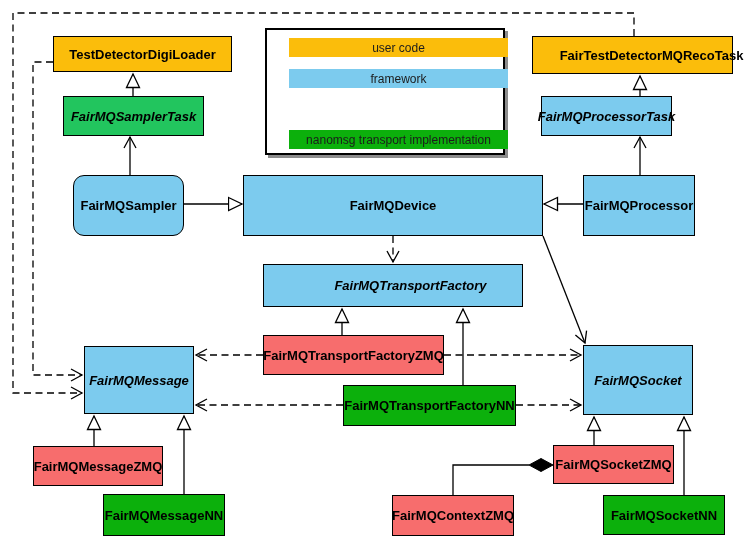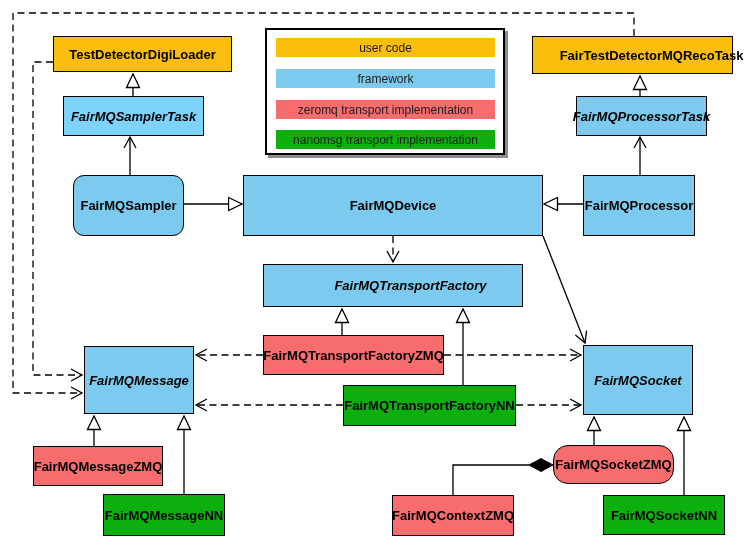--- a/index.html
+++ b/index.html
@@ -7,38 +7,38 @@
           font-family:"Liberation Sans",sans-serif;}
   #wires{position:absolute;left:0;top:0;width:748px;height:549px;}
   .node{position:absolute;box-sizing:border-box;border:1.4px solid #000;
         display:flex;align-items:center;justify-content:center;text-align:center;
         font-weight:bold;font-size:13px;color:#000;white-space:nowrap;z-index:2;}
   .abstract{font-style:italic;}
   
   #n0{left:53px;top:36px;width:179px;height:36px;}
   #n1{left:532px;top:36px;width:201px;height:38px;}
   #n2{left:63px;top:96px;width:141px;height:40px;}
-  #n3{left:576px;top:96px;width:131px;height:40px;}
+  #n3{left:541px;top:96px;width:131px;height:40px;}
   #n4{left:73px;top:175px;width:111px;height:61px;border-radius:11px;}
   #n5{left:583px;top:175px;width:112px;height:61px;}
   #n6{left:243px;top:175px;width:300px;height:61px;}
   #n7{left:263px;top:264px;width:260px;height:43px;padding-left:35px;}
   #n8{left:263px;top:335px;width:181px;height:40px;}
   #n9{left:343px;top:385px;width:173px;height:41px;}
   #n10{left:84px;top:346px;width:110px;height:68px;}
   #n11{left:583px;top:345px;width:110px;height:70px;}
   #n12{left:33px;top:446px;width:130px;height:40px;}
   #n13{left:103px;top:494px;width:122px;height:42px;}
   #n14{left:553px;top:445px;width:121px;height:39px;}
   #n15{left:392px;top:495px;width:122px;height:41px;}
   #n16{left:603px;top:495px;width:122px;height:40px;}
   
   .legend{position:absolute;left:265px;top:28px;width:240px;height:127px;box-sizing:border-box;
           background:#fff;border:2px solid #000;box-shadow:3px 3px 0 #8c8c8c;z-index:3;}
-  .legend-item{position:absolute;left:9px;width:219px;height:19px;
+  .legend-item{position:absolute;left:22px;width:219px;height:19px;
                display:flex;align-items:center;justify-content:center;
                font-size:12px;color:#1c1c1c;white-space:nowrap;}
   .li0{top:8px;}.li1{top:39px;}.li2{top:70px;}.li3{top:100px;}
   
   line,polyline{stroke:#000;stroke-width:1.3px;}
   .dash{stroke-dasharray:7 4.5;}
 </style>
 </head>
 <body>
 
@@ -80,21 +80,21 @@
     <polyline fill="none" points="453,495 453,465 529,465"></polyline>
     <polygon points="529,465 541,458.5 553,465 541,471.5" fill="#000" stroke="#000"></polygon>
   </svg>
 
   <div class="node" id="n0" style="background: rgb(251, 189, 11);">
       <span>TestDetectorDigiLoader</span>
     </div>
   <div class="node" id="n1" style="background: rgb(251, 189, 11); padding-left: 38px;">
       <span>FairTestDetectorMQRecoTask</span>
     </div>
-  <div class="node abstract" id="n2" style="background: #7dd3fc;">
+  <div class="node abstract" id="n2" style="background: #22c55e;">
       <span>FairMQSamplerTask</span>
     </div>
   <div class="node abstract" id="n3" style="background: rgb(124, 203, 238);">
       <span>FairMQProcessorTask</span>
     </div>
   <div class="node" id="n4" style="background: rgb(124, 203, 238);">
       <span>FairMQSampler</span>
     </div>
   <div class="node" id="n5" style="background: rgb(124, 203, 238);">
       <span>FairMQProcessor</span>
@@ -116,38 +116,35 @@
     </div>
   <div class="node abstract" id="n11" style="background: rgb(124, 203, 238);">
       <span>FairMQSocket</span>
     </div>
   <div class="node" id="n12" style="background: rgb(247, 109, 109);">
       <span>FairMQMessageZMQ</span>
     </div>
   <div class="node" id="n13" style="background: rgb(12, 176, 12);">
       <span>FairMQMessageNN</span>
     </div>
-  <div class="node" id="n14" style="background: rgb(247, 109, 109); border-radius: 15px;">
+  <div class="node" id="n14" style="background: rgb(247, 109, 109);">
       <span>FairMQSocketZMQ</span>
     </div>
   <div class="node" id="n15" style="background: rgb(247, 109, 109);">
       <span>FairMQContextZMQ</span>
     </div>
   <div class="node" id="n16" style="background: rgb(12, 176, 12); align-items: center;">
       <span>FairMQSocketNN</span>
     </div>
 
   <div class="legend">
     <div class="legend-item li0" style="background: rgb(251, 189, 11);">
         <span>user code</span>
       </div>
     <div class="legend-item li1" style="background: rgb(124, 203, 238);">
         <span>framework</span>
       </div>
-    <div class="legend-item li2" style="background: rgb(247, 109, 109);">
-        <span>zeromq transport implementation</span>
-      </div>
     <div class="legend-item li3" style="background: rgb(12, 176, 12);">
         <span>nanomsg transport implementation</span>
       </div>
   </div>
 
 </div>
 
 </body></html>

